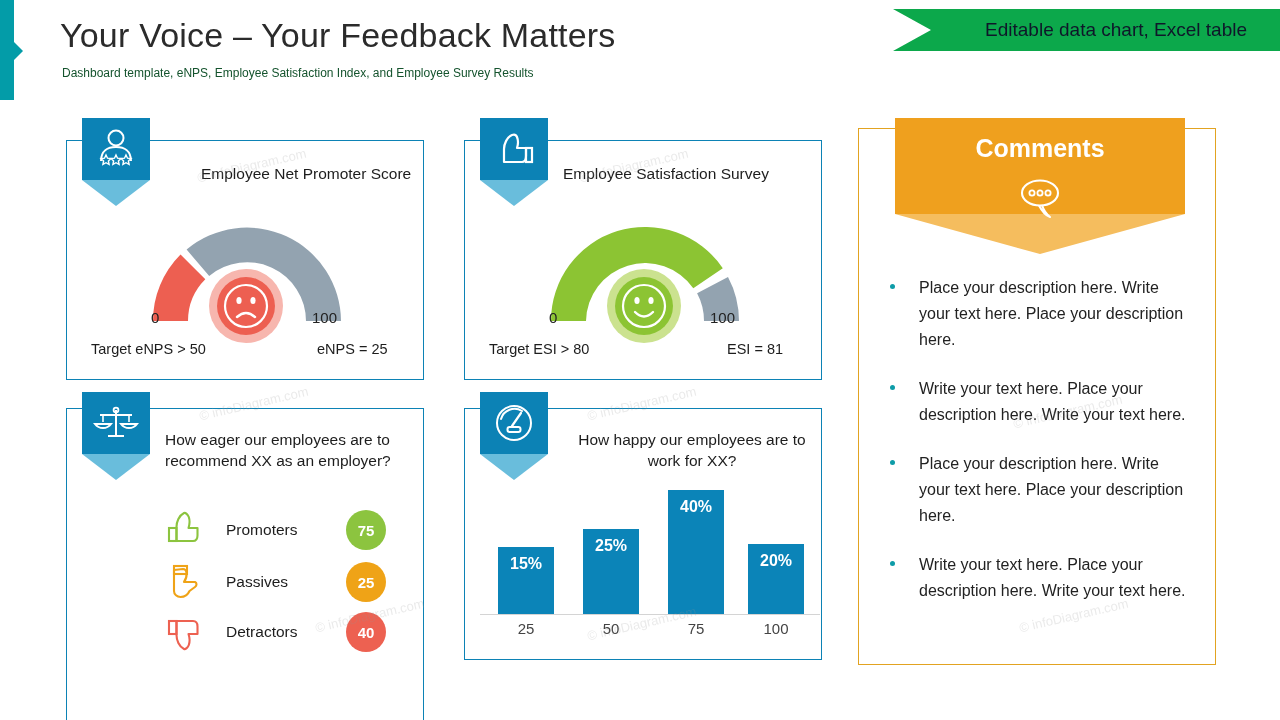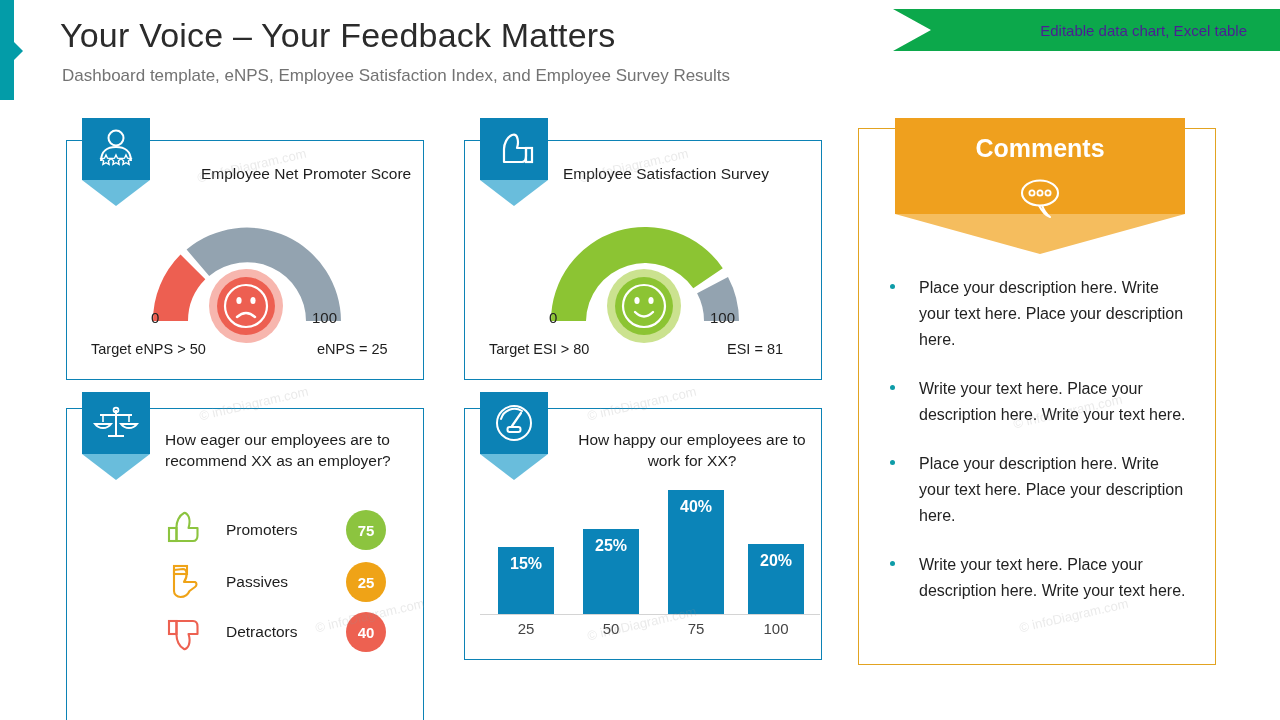--- a/index.html
+++ b/index.html
@@ -25,33 +25,33 @@
   }
 
   
   .title {
     position: absolute; left: 60px; top: 16px;
     font-size: 34px; font-weight: 400; color: #2b2b2b;
     letter-spacing: 0.2px; white-space: nowrap;
   }
   .subtitle {
     position: absolute; left: 62px; top: 66px;
-    font-size: 17px; font-weight: 400; color: #737373;
+    font-size: 12px; font-weight: 400; color: #14532d;
     white-space: nowrap;
   }
 
   
   .ribbon {
     position: absolute; right: 0; top: 9px; height: 42px; width: 387px;
     background: #0CA84B;
     clip-path: polygon(0 0, 100% 0, 100% 100%, 0 100%, 38px 50%);
     display: flex; align-items: center; justify-content: flex-end;
     padding-right: 33px;
   }
-  .ribbon-label { color: #4c1d95; font-size: 15px; white-space: nowrap; }
+  .ribbon-label { color: #0f172a; font-size: 19px; white-space: nowrap; }
 
   
   .card {
     position: absolute; border: 1.6px solid #0C82B5; background: #fff;
   }
   .card-title {
     position: absolute; font-size: 15.5px; color: #1d1d1d; line-height: 21px;
   }
 
   

